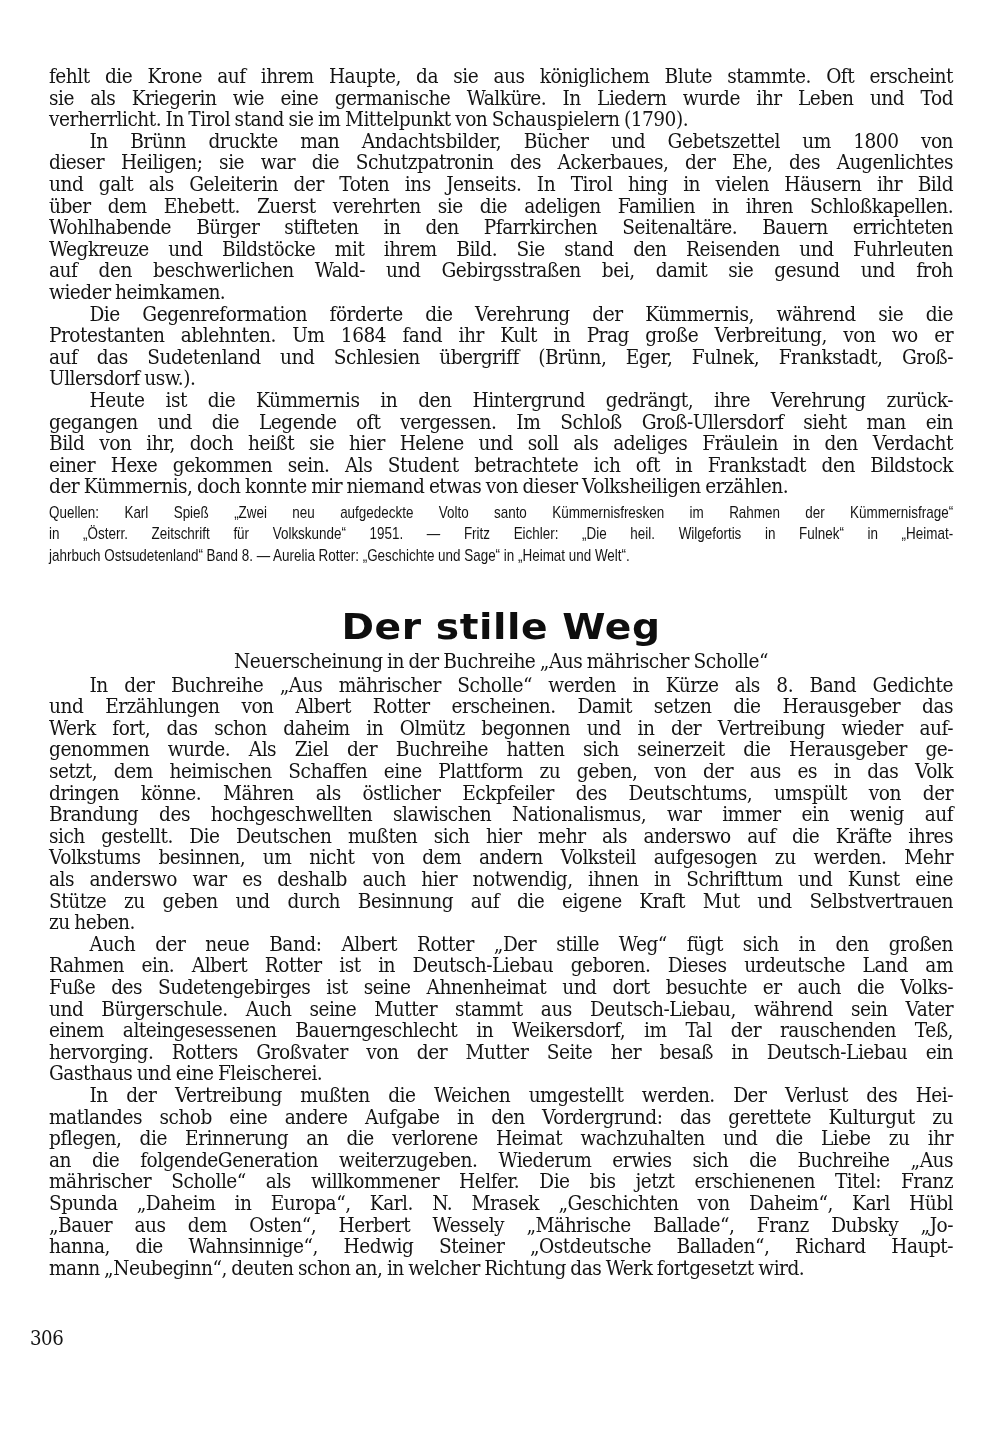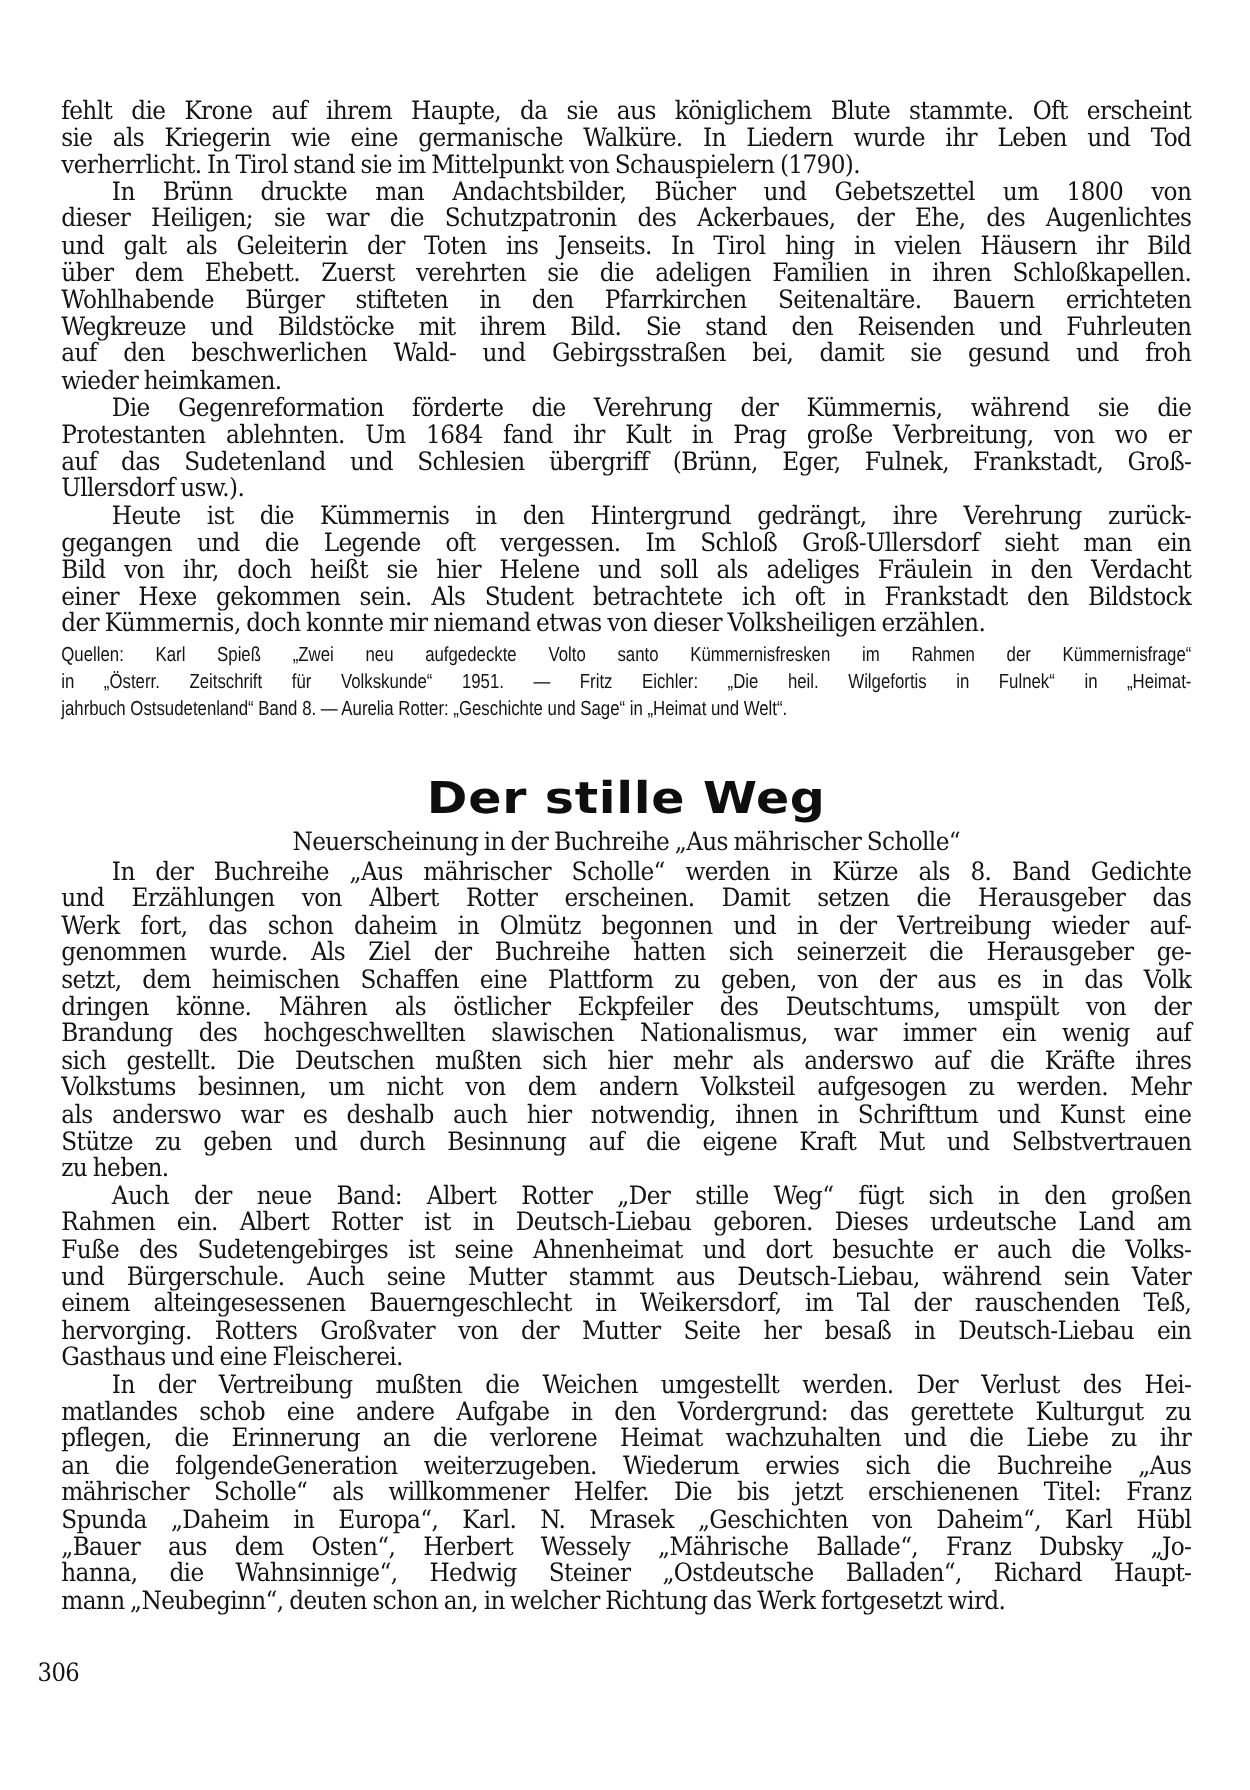--- a/index.html
+++ b/index.html
@@ -7,21 +7,21 @@
       width: 1000px;
       height: 1432px;
       position: relative;
       overflow: hidden;
       color: #141414;
       font-family: "DejaVu Serif", "Liberation Serif", serif;
     }
     .page {
       position: absolute;
       left: 49px;
-      top: 78px;
+      top: 66px;
       width: 904px;
     }
     .para { margin: 0; }
     .line {
       display: block;
       font-size: 20.2px;
       line-height: 21.6px;
       height: 21.6px;
       white-space: nowrap;
       text-align: justify;

